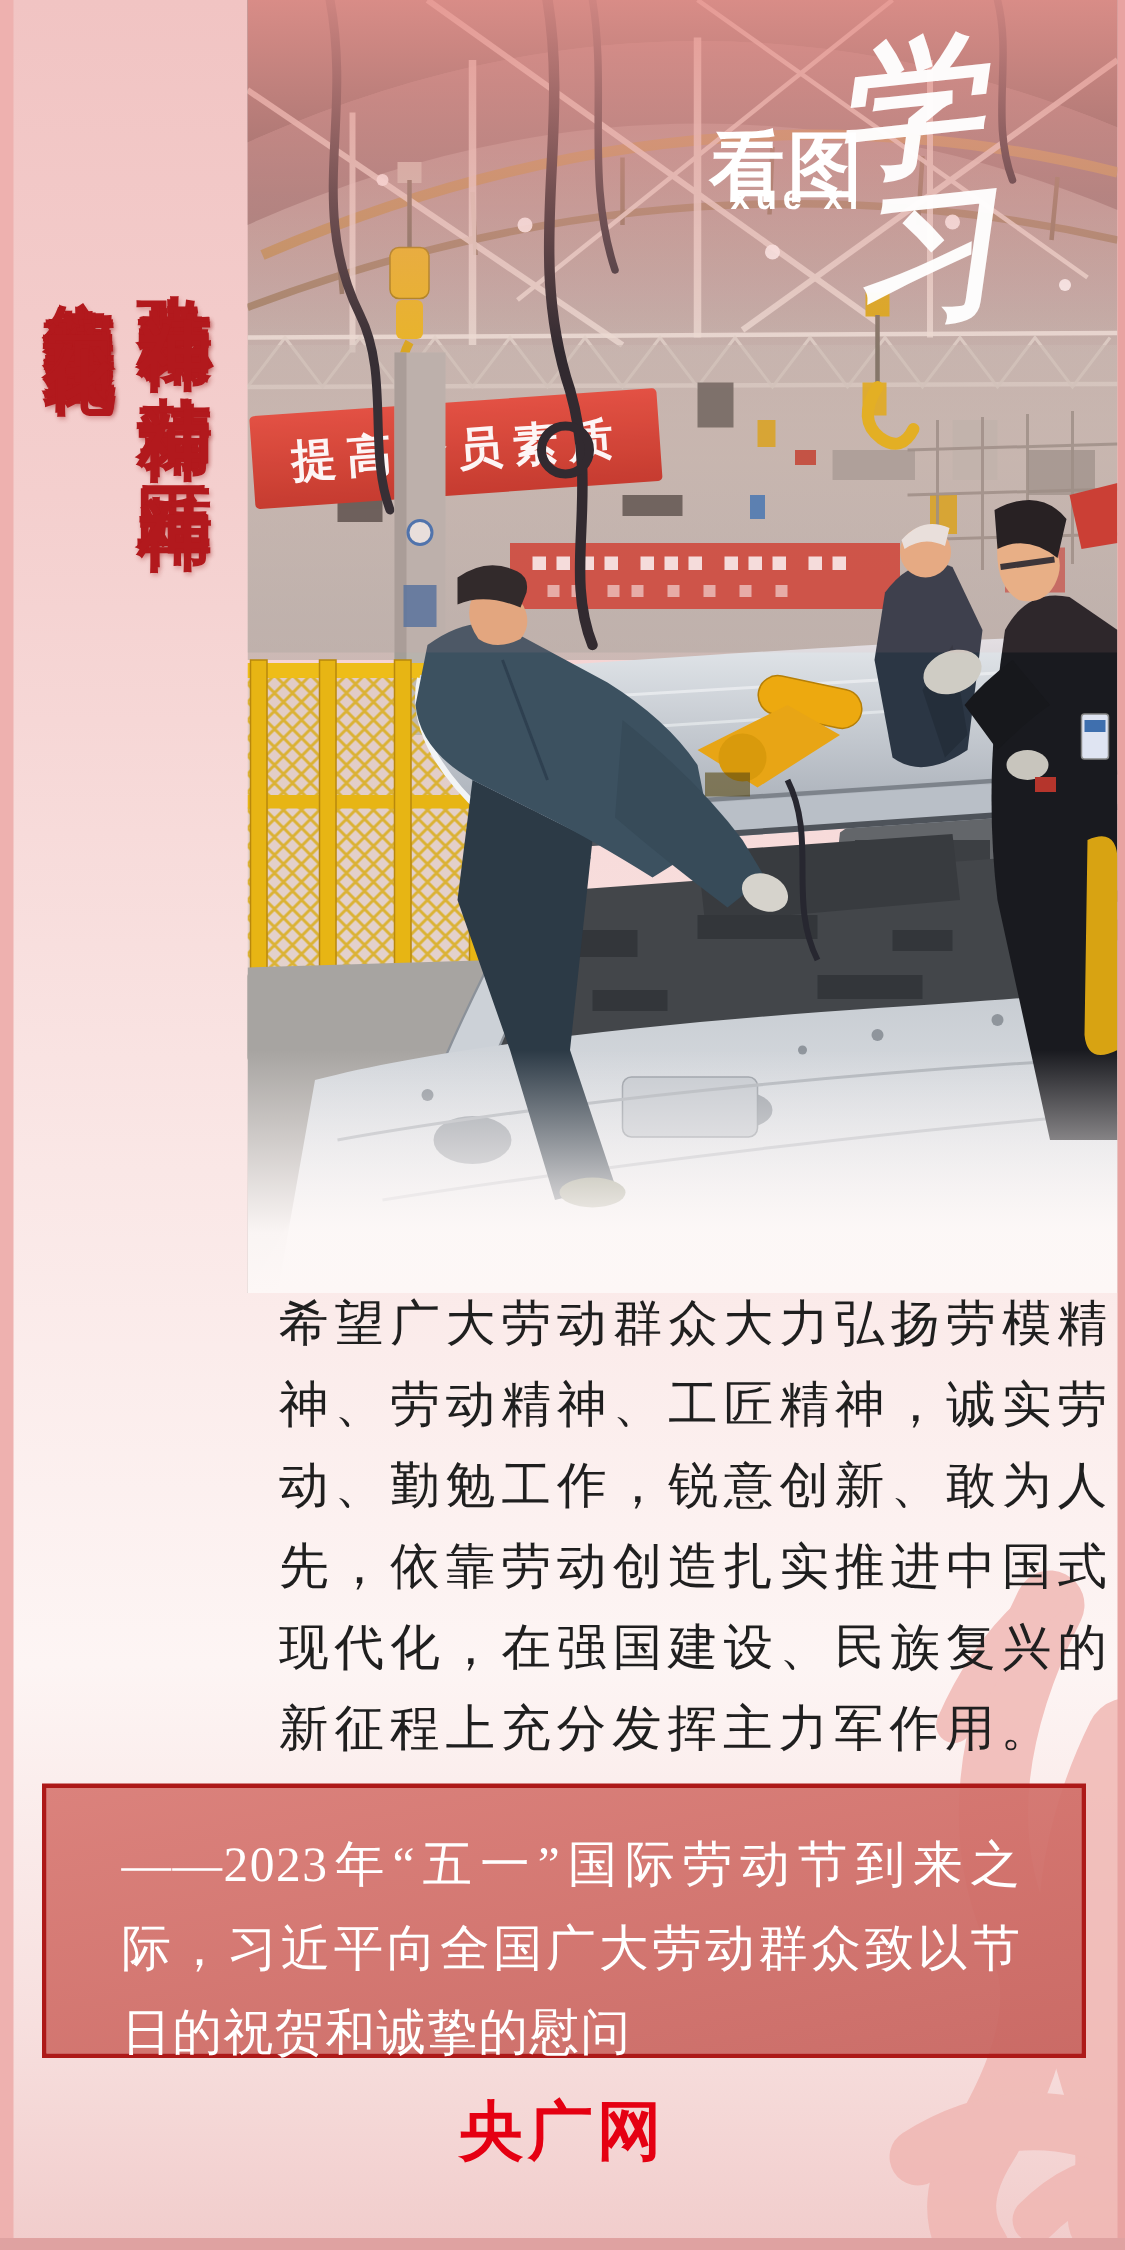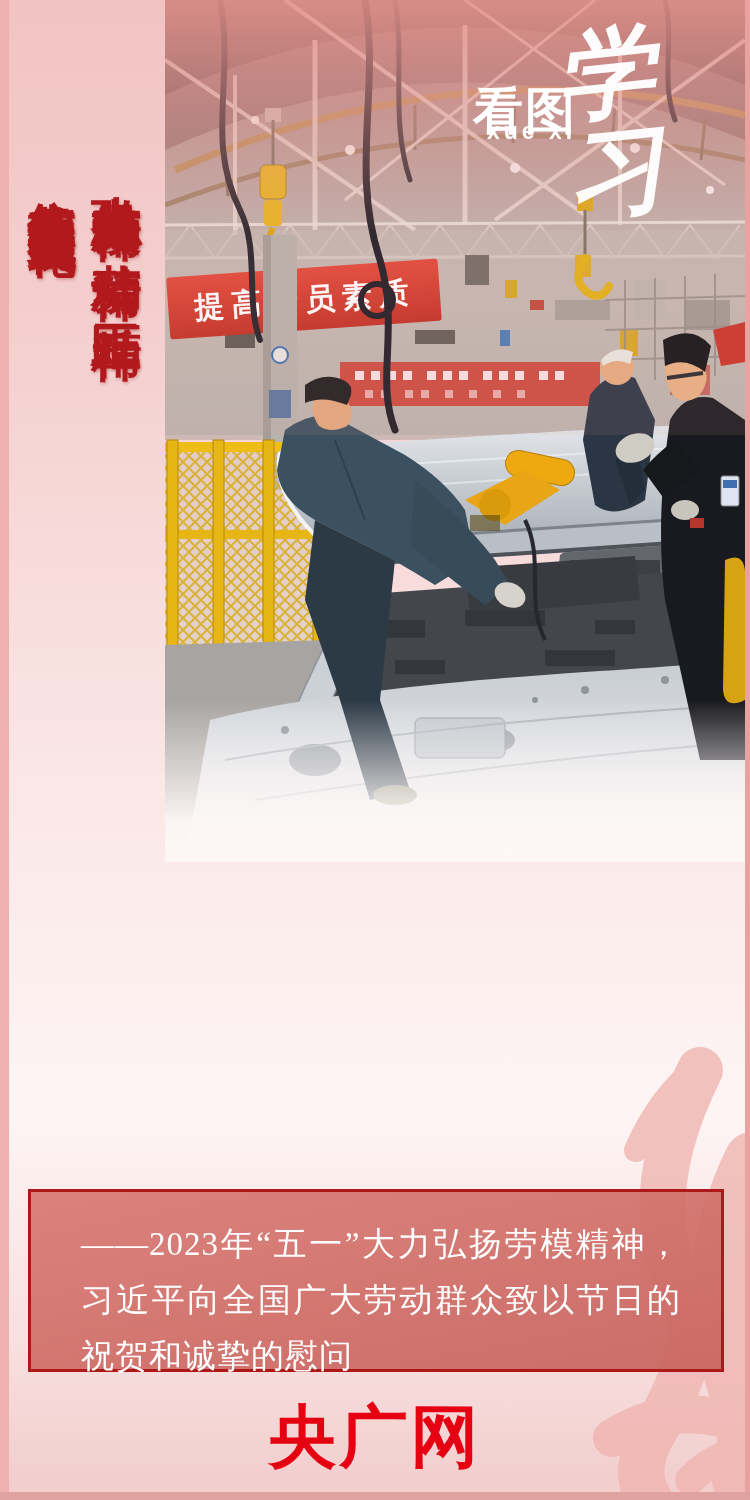--- a/index.html
+++ b/index.html
@@ -28,21 +28,21 @@
   .quote{position:absolute;left:186px;top:856px;width:556px;margin:0;z-index:3;
     font-size:33px;line-height:54px;letter-spacing:4px;color:#1f1f1f;text-align:justify;}
   
   .attribution{position:absolute;left:28px;top:1189px;width:696px;height:183px;box-sizing:border-box;
     border:3px solid #ad1918;background:linear-gradient(168deg,rgba(217,124,118,.95) 0%,rgba(208,110,104,.93) 55%,rgba(199,100,95,.92) 100%);
     z-index:3;}
   .attribution p{margin:24px 40px 0 50px;font-size:33px;line-height:56px;color:#fff;
     letter-spacing:1px;text-align:justify;}
   
   .publisher{position:absolute;left:0;right:0;top:1392px;text-align:center;z-index:3;
-    font-family:"Liberation Sans","DejaVu Sans",sans-serif;font-weight:900;font-size:68px;
+    font-family:"Liberation Sans","DejaVu Sans",sans-serif;font-weight:900;font-size:43px;
     color:#e50012;letter-spacing:3px;}
   
   .edge{position:absolute;z-index:4;}
   .edge-left{left:0;top:0;width:9px;height:1500px;background:#eeb1af;}
   .edge-right{right:0;top:0;width:5px;height:1500px;background:#e8a3a1;}
   .edge-bottom{left:0;bottom:0;width:750px;height:8px;background:#dfa2a1;}
 </style>
 </head>
 <body>
 
@@ -349,23 +349,24 @@
     </svg>
 
     <div class="logo-main">看图</div>
     <div class="logo-pinyin">xue xi</div>
     <div class="logo-script">学习</div>
   </div>
 
   <div class="headline headline-primary">大力弘扬劳模精神　劳动精神　工匠精神</div>
   <div class="headline headline-secondary">依靠劳动创造扎实推进中国式现代化</div>
 
+  <p class="quote">希望广大劳动群众大力弘扬劳模精神、劳动精神、工匠精神，诚实劳动、勤勉工作，锐意创新、敢为人先，依靠劳动创造扎实推进中国式现代化，在强国建设、民族复兴的新征程上充分发挥主力军作用。</p>
 
   <div class="attribution">
-    <p>——2023年“五一”大力弘扬劳模精神，习近平向全国广大劳动群众致以节日的祝贺和诚挚的慰问</p>
+    <p>——2023年“五一”国际劳动节到来之际，习近平向全国广大劳动群众致以节日的祝贺和诚挚的慰问</p>
   </div>
 
   <div class="publisher">央广网</div>
 
   <div class="edge edge-left"></div>
   <div class="edge edge-right"></div>
   <div class="edge edge-bottom"></div>
 </div>
 
 </body></html>

